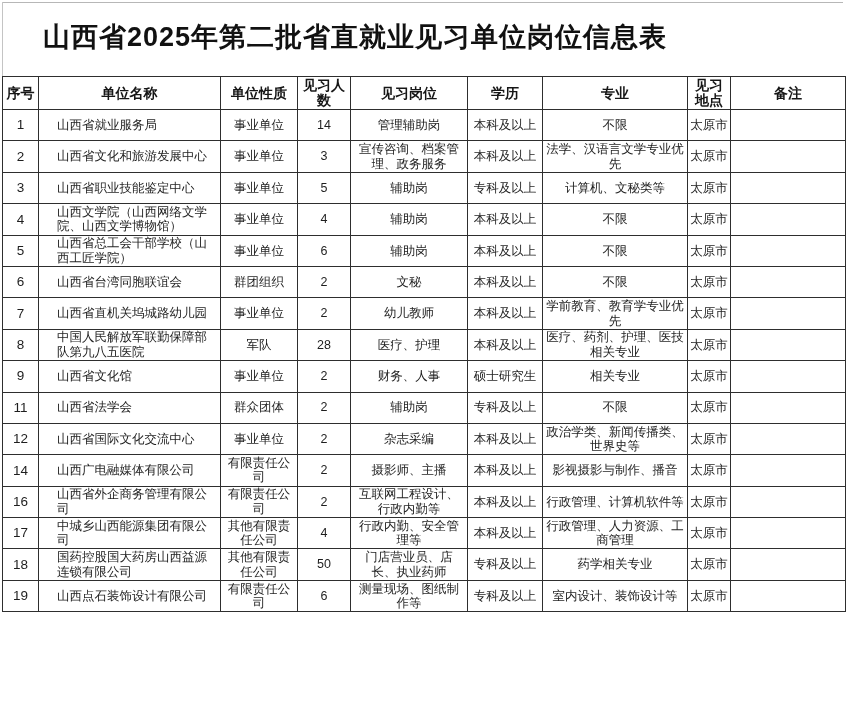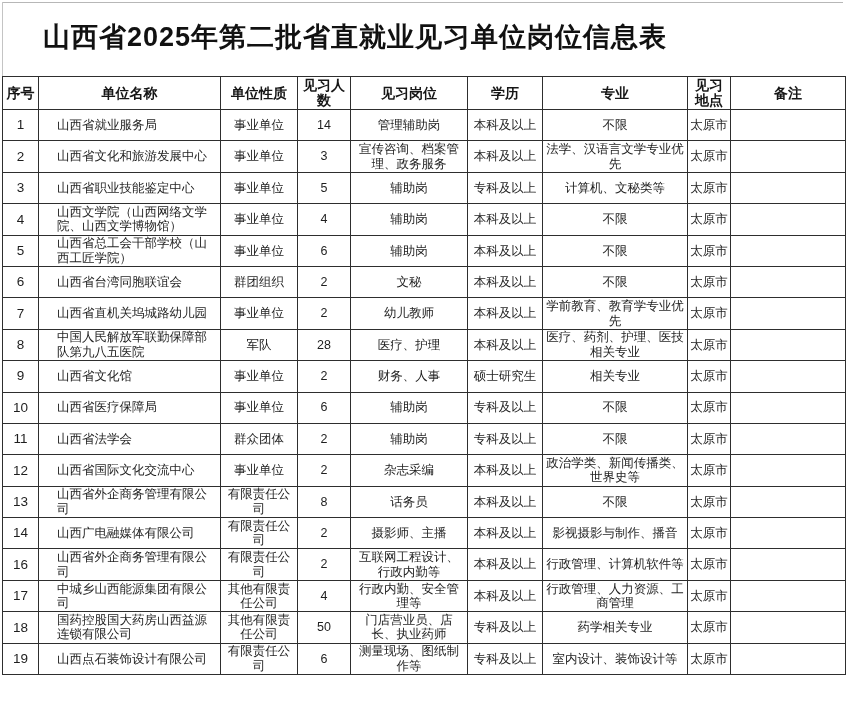--- a/index.html
+++ b/index.html
@@ -220,60 +220,38 @@
           <td class="col-1">山西省文化馆</td>
           <td class="col-2">事业单位</td>
           <td class="col-3">2</td>
           <td class="col-4">财务、人事</td>
           <td class="col-5">硕士研究生</td>
           <td class="col-6">相关专业</td>
           <td class="col-7">太原市</td>
           <td class="col-8"></td>
         </tr>
         <tr>
-          <td class="col-0">10</td>
-          <td class="col-1">山西省医疗保障局</td>
-          <td class="col-2">事业单位</td>
-          <td class="col-3">6</td>
-          <td class="col-4">辅助岗</td>
-          <td class="col-5">专科及以上</td>
-          <td class="col-6">不限</td>
-          <td class="col-7">太原市</td>
-          <td class="col-8"></td>
-        </tr>
-        <tr>
           <td class="col-0">11</td>
           <td class="col-1">山西省法学会</td>
           <td class="col-2">群众团体</td>
           <td class="col-3">2</td>
           <td class="col-4">辅助岗</td>
           <td class="col-5">专科及以上</td>
           <td class="col-6">不限</td>
           <td class="col-7">太原市</td>
           <td class="col-8"></td>
         </tr>
         <tr>
           <td class="col-0">12</td>
           <td class="col-1">山西省国际文化交流中心</td>
           <td class="col-2">事业单位</td>
           <td class="col-3">2</td>
           <td class="col-4">杂志采编</td>
           <td class="col-5">本科及以上</td>
           <td class="col-6">政治学类、新闻传播类、世界史等</td>
-          <td class="col-7">太原市</td>
-          <td class="col-8"></td>
-        </tr>
-        <tr>
-          <td class="col-0">13</td>
-          <td class="col-1">山西省外企商务管理有限公司</td>
-          <td class="col-2">有限责任公司</td>
-          <td class="col-3">8</td>
-          <td class="col-4">话务员</td>
-          <td class="col-5">本科及以上</td>
-          <td class="col-6">不限</td>
           <td class="col-7">太原市</td>
           <td class="col-8"></td>
         </tr>
         <tr>
           <td class="col-0">14</td>
           <td class="col-1">山西广电融媒体有限公司</td>
           <td class="col-2">有限责任公司</td>
           <td class="col-3">2</td>
           <td class="col-4">摄影师、主播</td>
           <td class="col-5">本科及以上</td>

